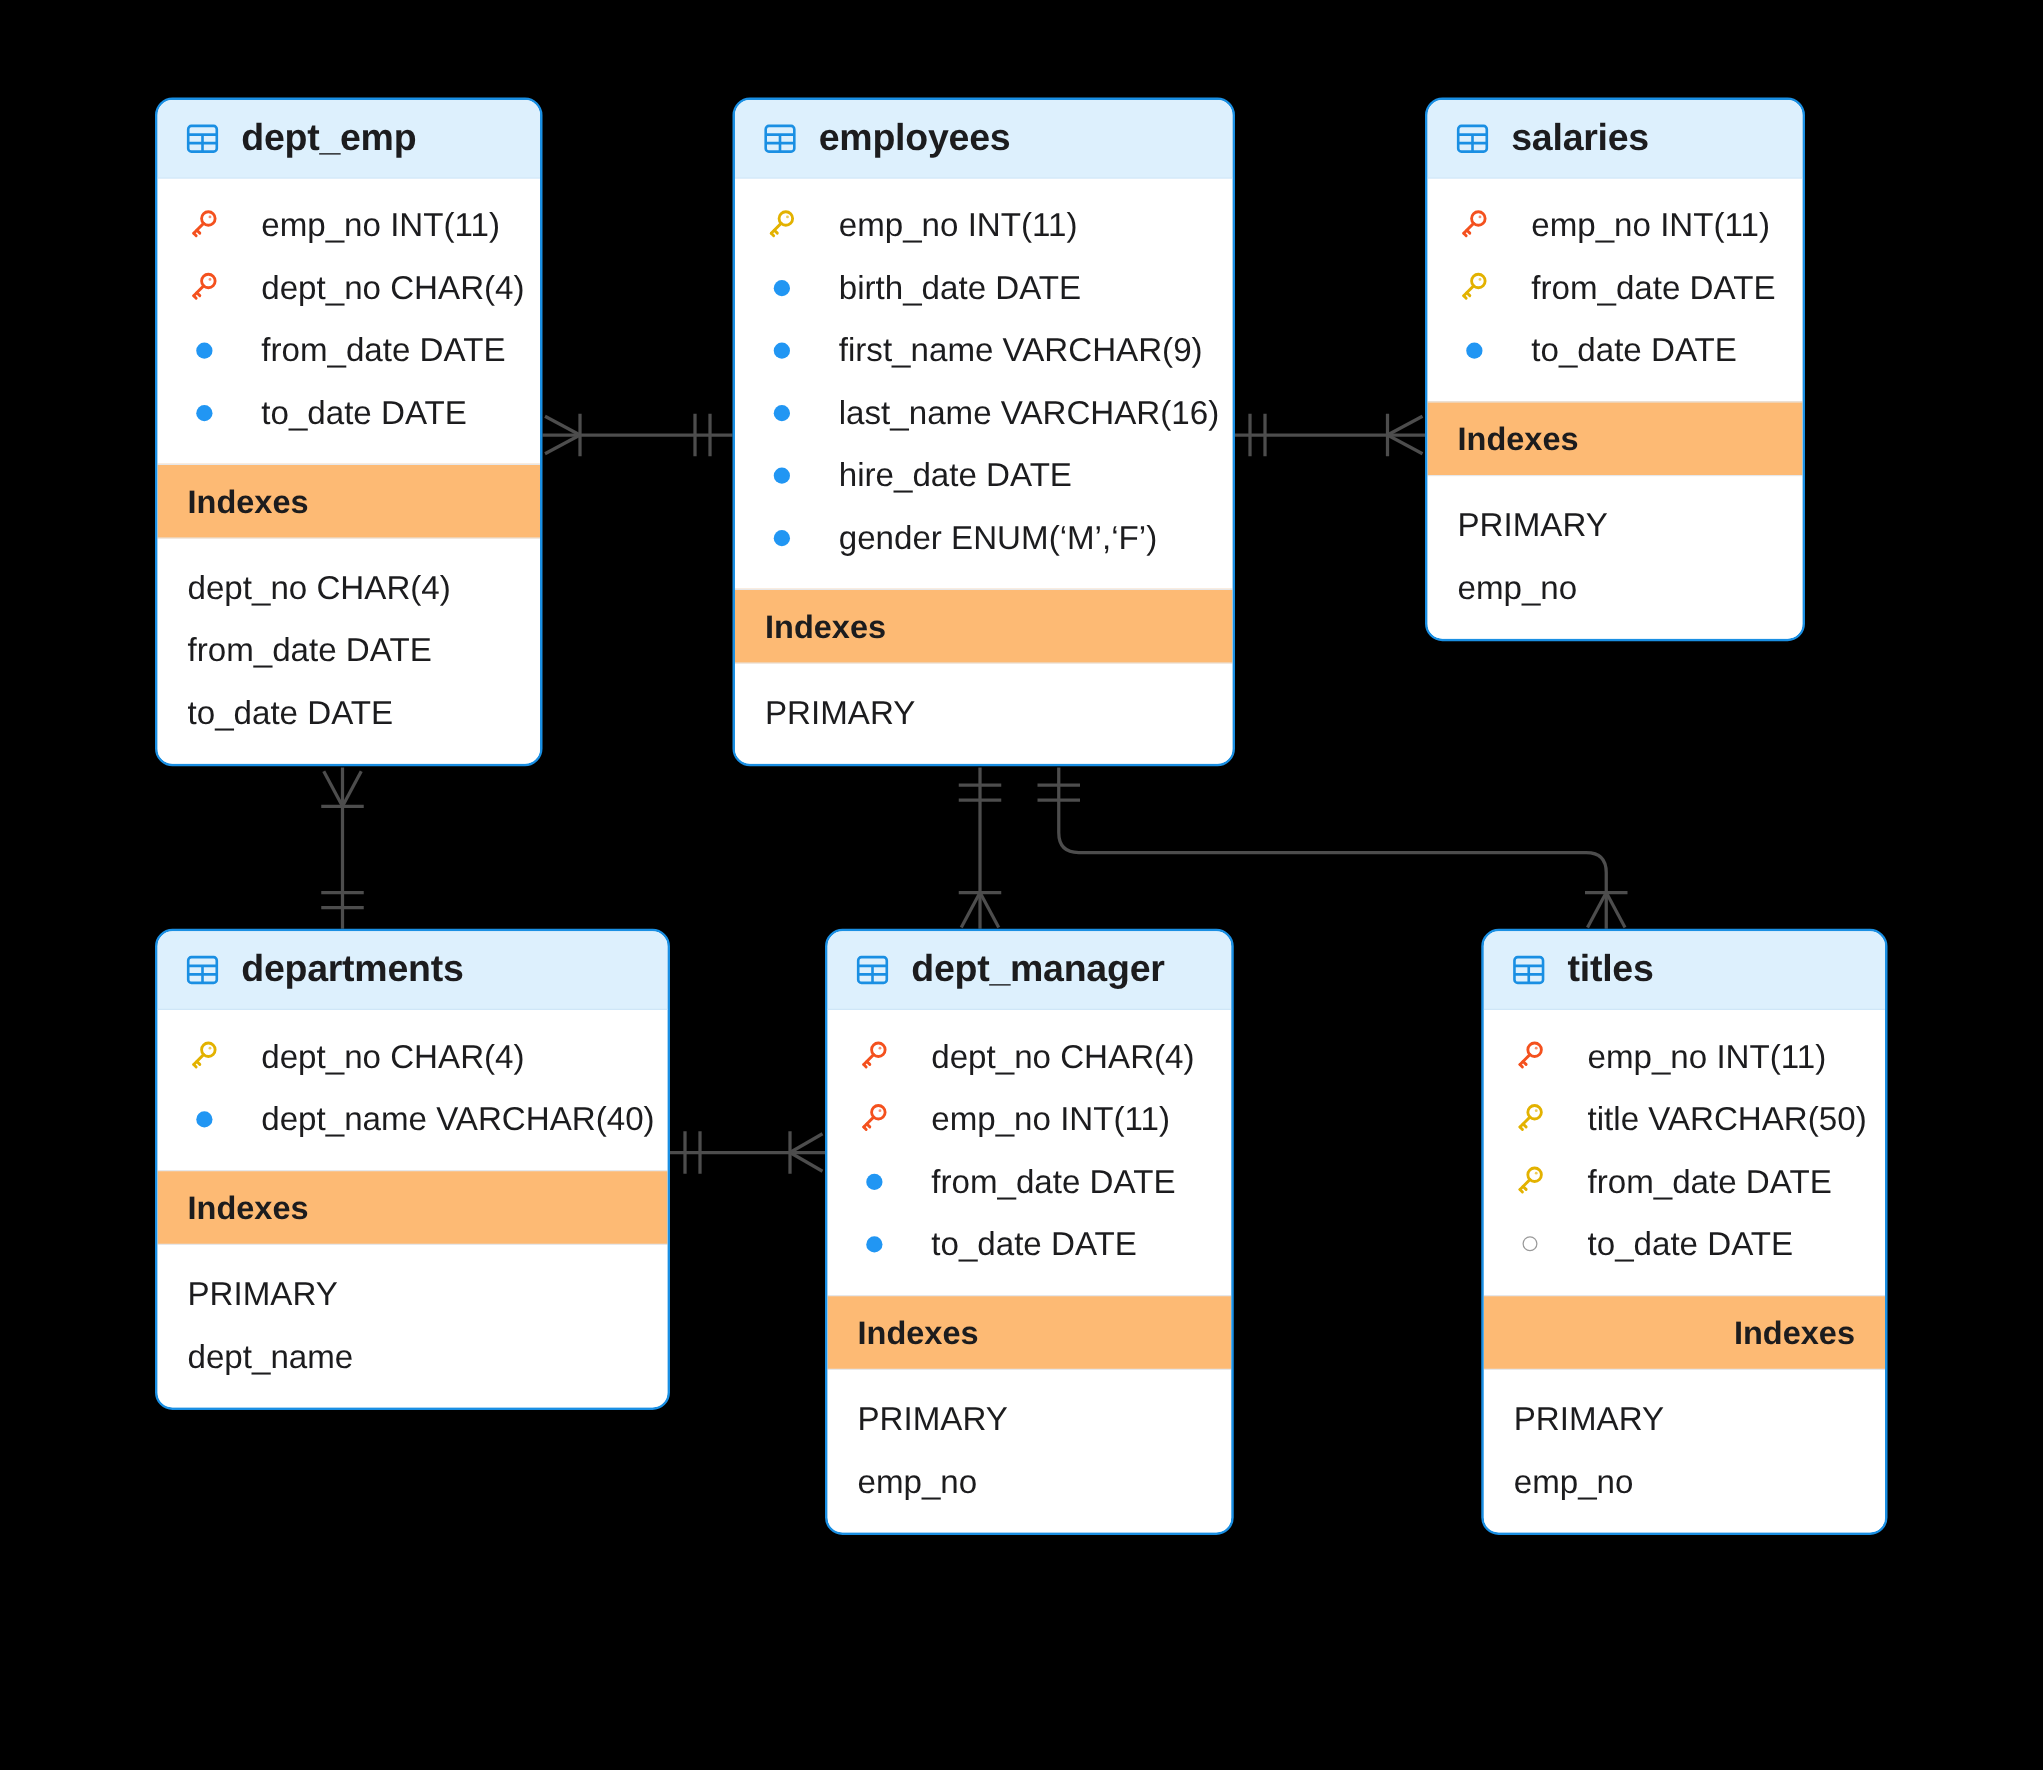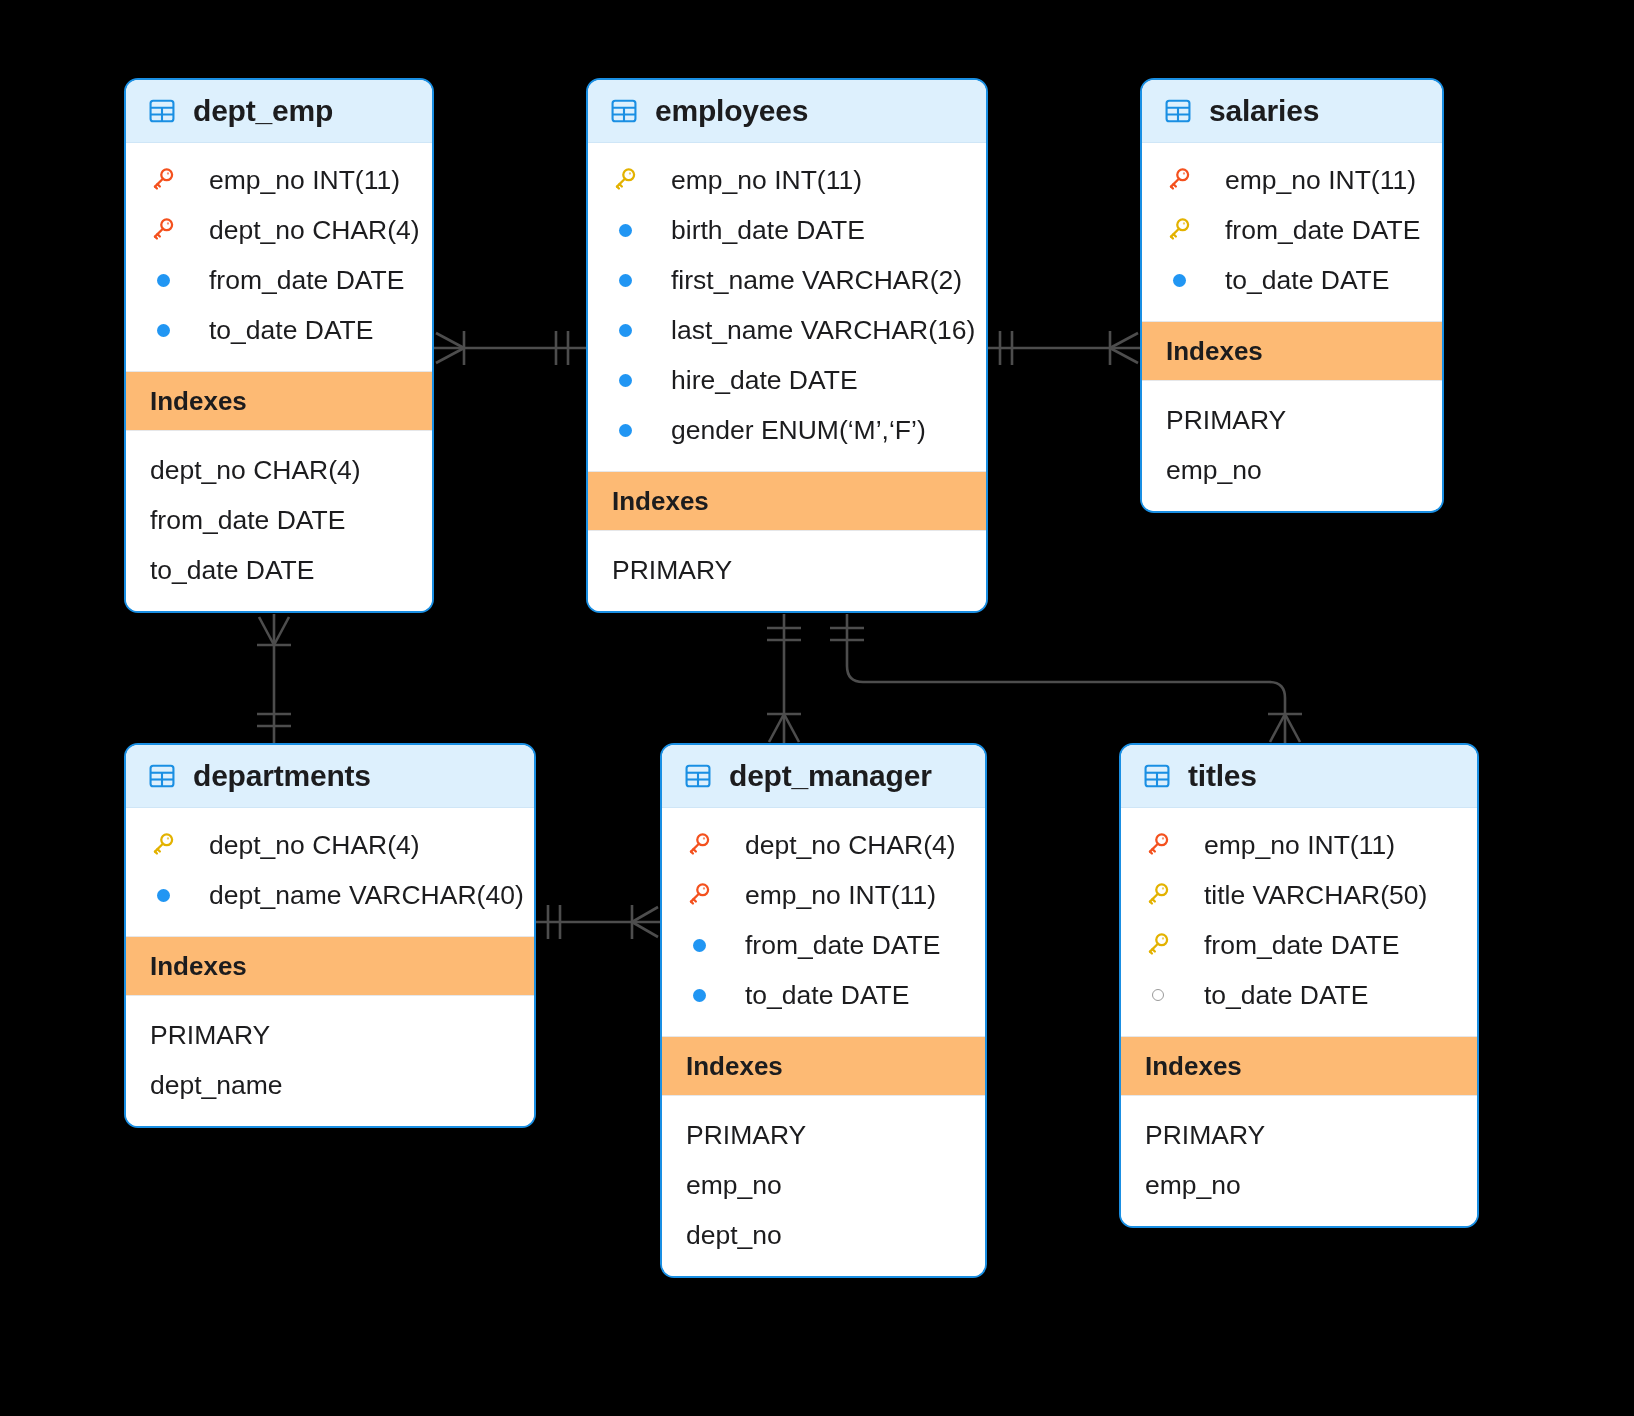--- a/index.html
+++ b/index.html
@@ -236,21 +236,21 @@
           <div class="col-row">
             <span class="col-glyph">
               <span class="dot-filled"></span>
             </span>
             <span class="col-text">birth_date DATE</span>
           </div>
           <div class="col-row">
             <span class="col-glyph">
               <span class="dot-filled"></span>
             </span>
-            <span class="col-text">first_name VARCHAR(2)</span>
+            <span class="col-text">first_name VARCHAR(9)</span>
           </div>
           <div class="col-row">
             <span class="col-glyph">
               <span class="dot-filled"></span>
             </span>
             <span class="col-text">last_name VARCHAR(16)</span>
           </div>
           <div class="col-row">
             <span class="col-glyph">
               <span class="dot-filled"></span>
@@ -426,26 +426,23 @@
         <div class="idx-band">
           <div class="idx-title">Indexes</div>
         </div>
         <div class="idx-list">
           <div class="idx-row">
             <span class="idx-text">PRIMARY</span>
           </div>
           <div class="idx-row">
             <span class="idx-text">emp_no</span>
           </div>
-          <div class="idx-row">
-            <span class="idx-text">dept_no</span>
-          </div>
         </div>
       </div>
-      <div class="table-card" style="left: 1119px; top: 743px; width: 360px;">
+      <div class="table-card" style="left: 1185px; top: 743px; width: 325px; text-align: right;">
         <div class="tbl-header">
           <span>
             <svg class="tbl-icon" viewBox="0 0 24 24" fill="none" stroke="#1a8fe3" stroke-width="1.8">
               <rect x="2.2" y="3.2" width="19.6" height="17.6" rx="2.2"></rect>
               <line x1="2.2" y1="9.2" x2="21.8" y2="9.2"></line>
               <line x1="2.2" y1="15.0" x2="21.8" y2="15.0"></line>
               <line x1="12" y1="9.2" x2="12" y2="20.8"></line>
             </svg>
           </span>
           <span class="tbl-title">titles</span>

